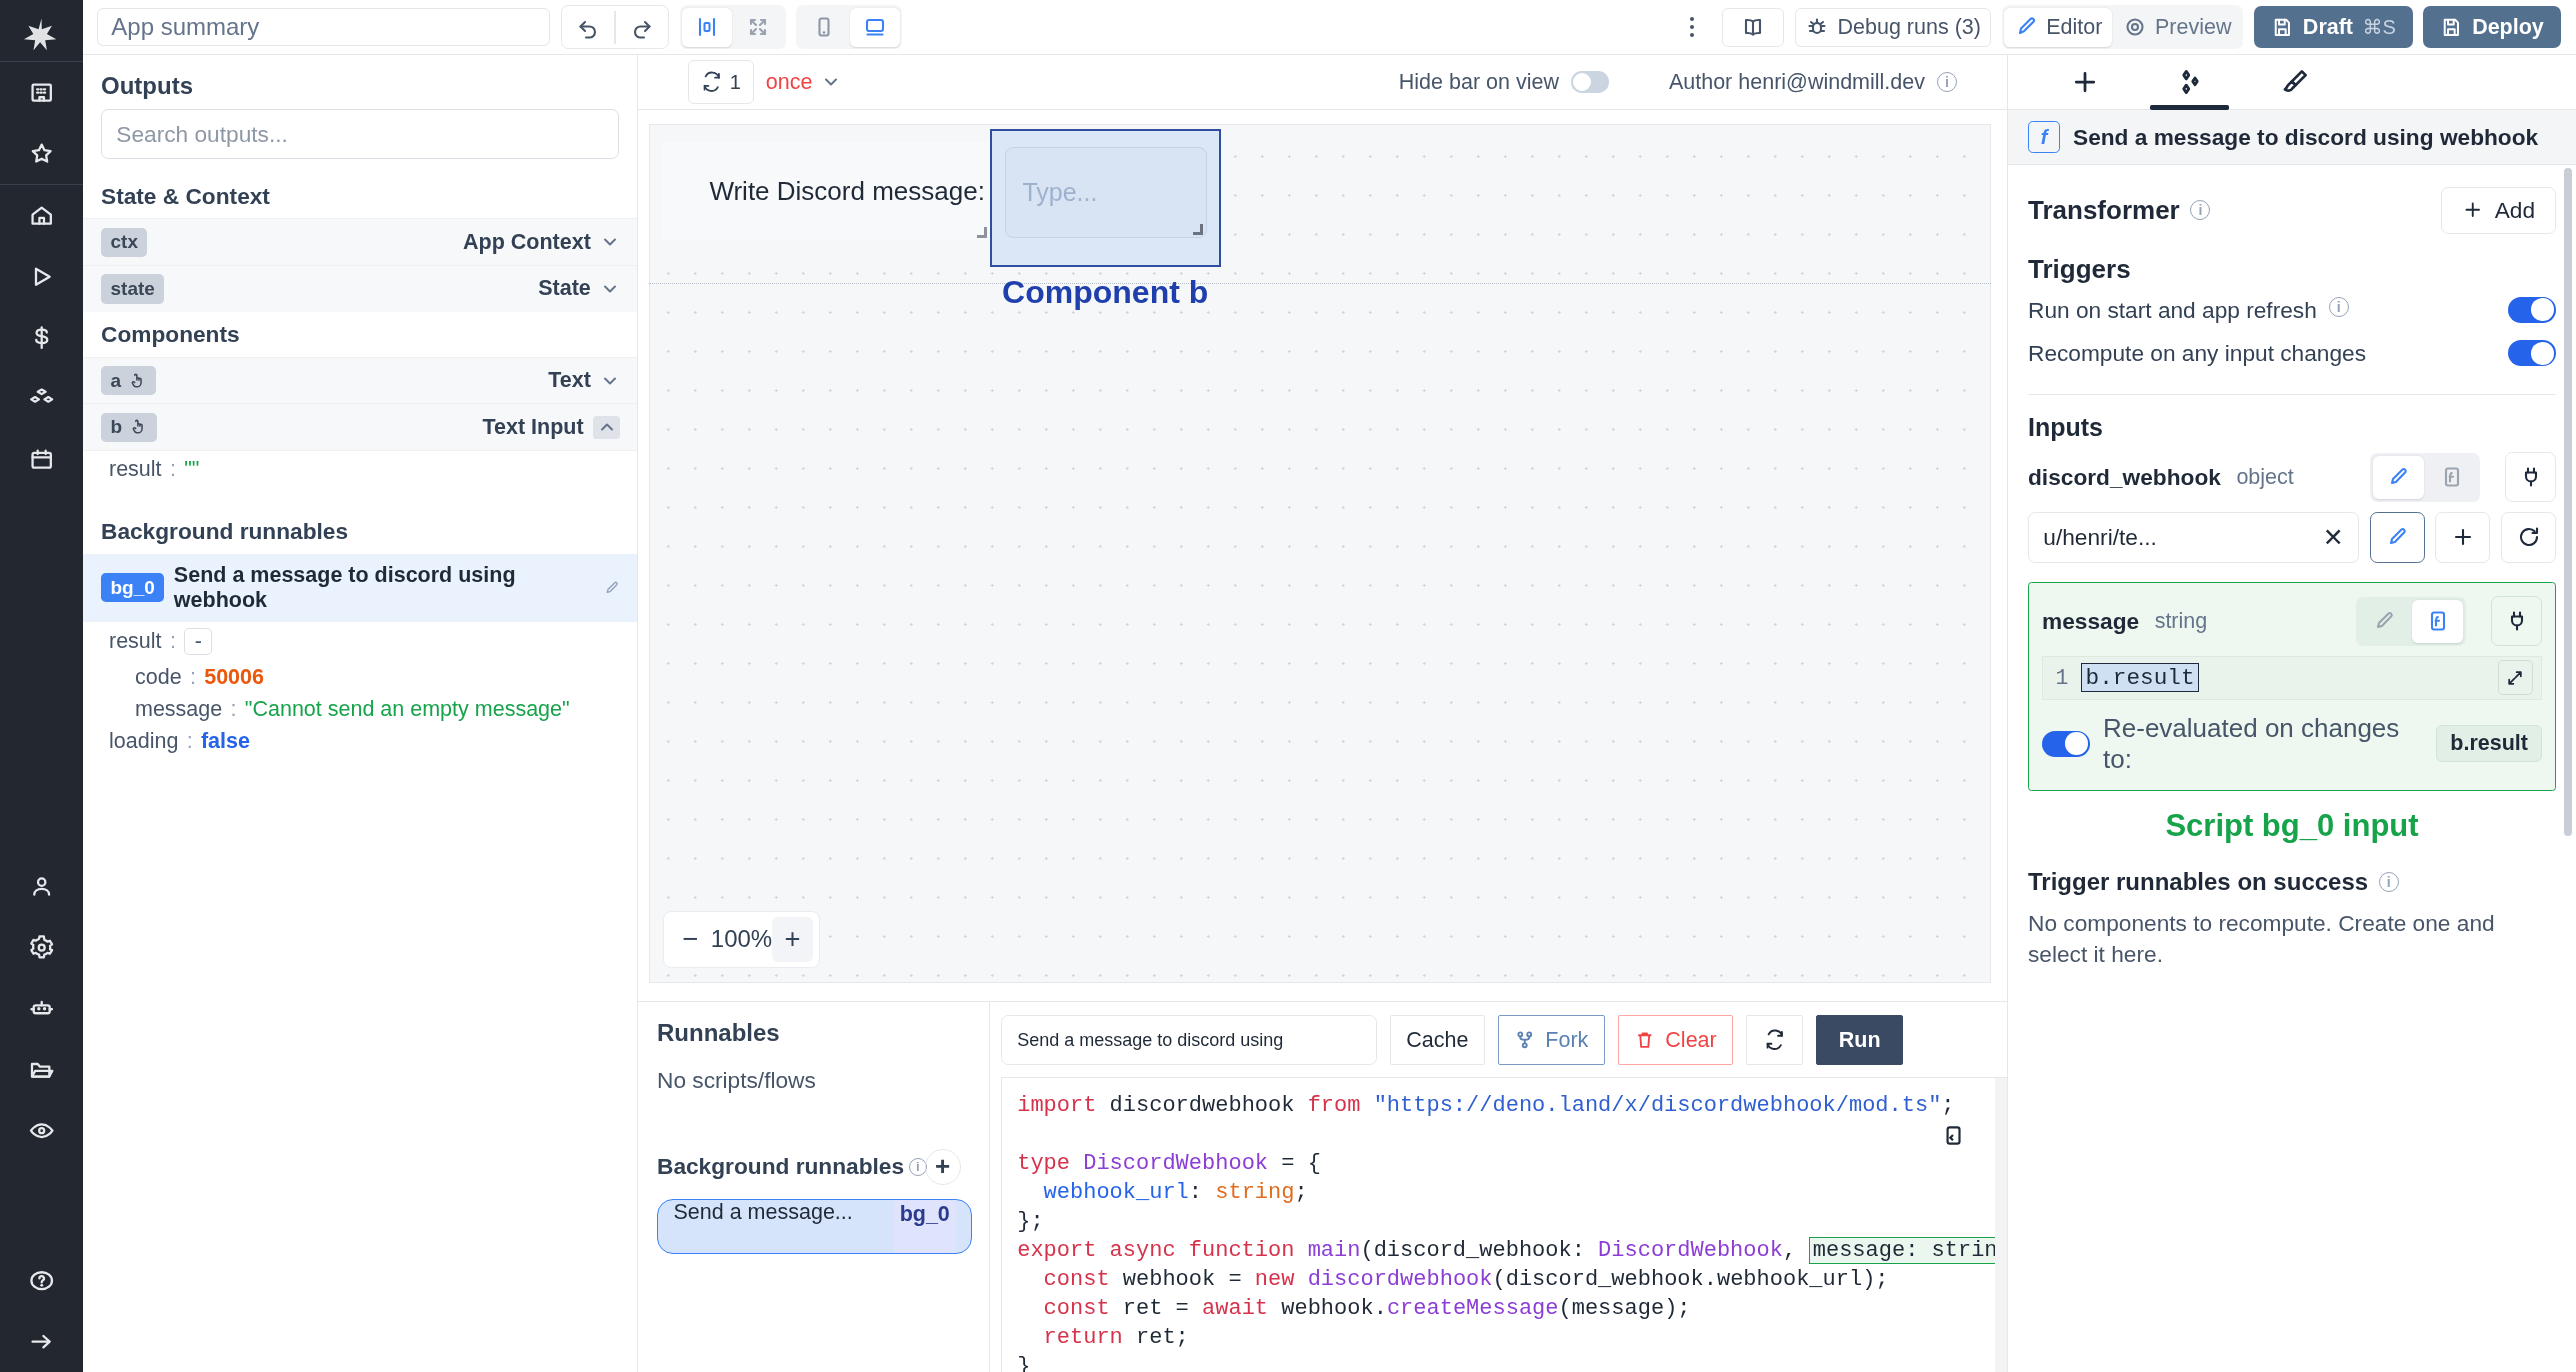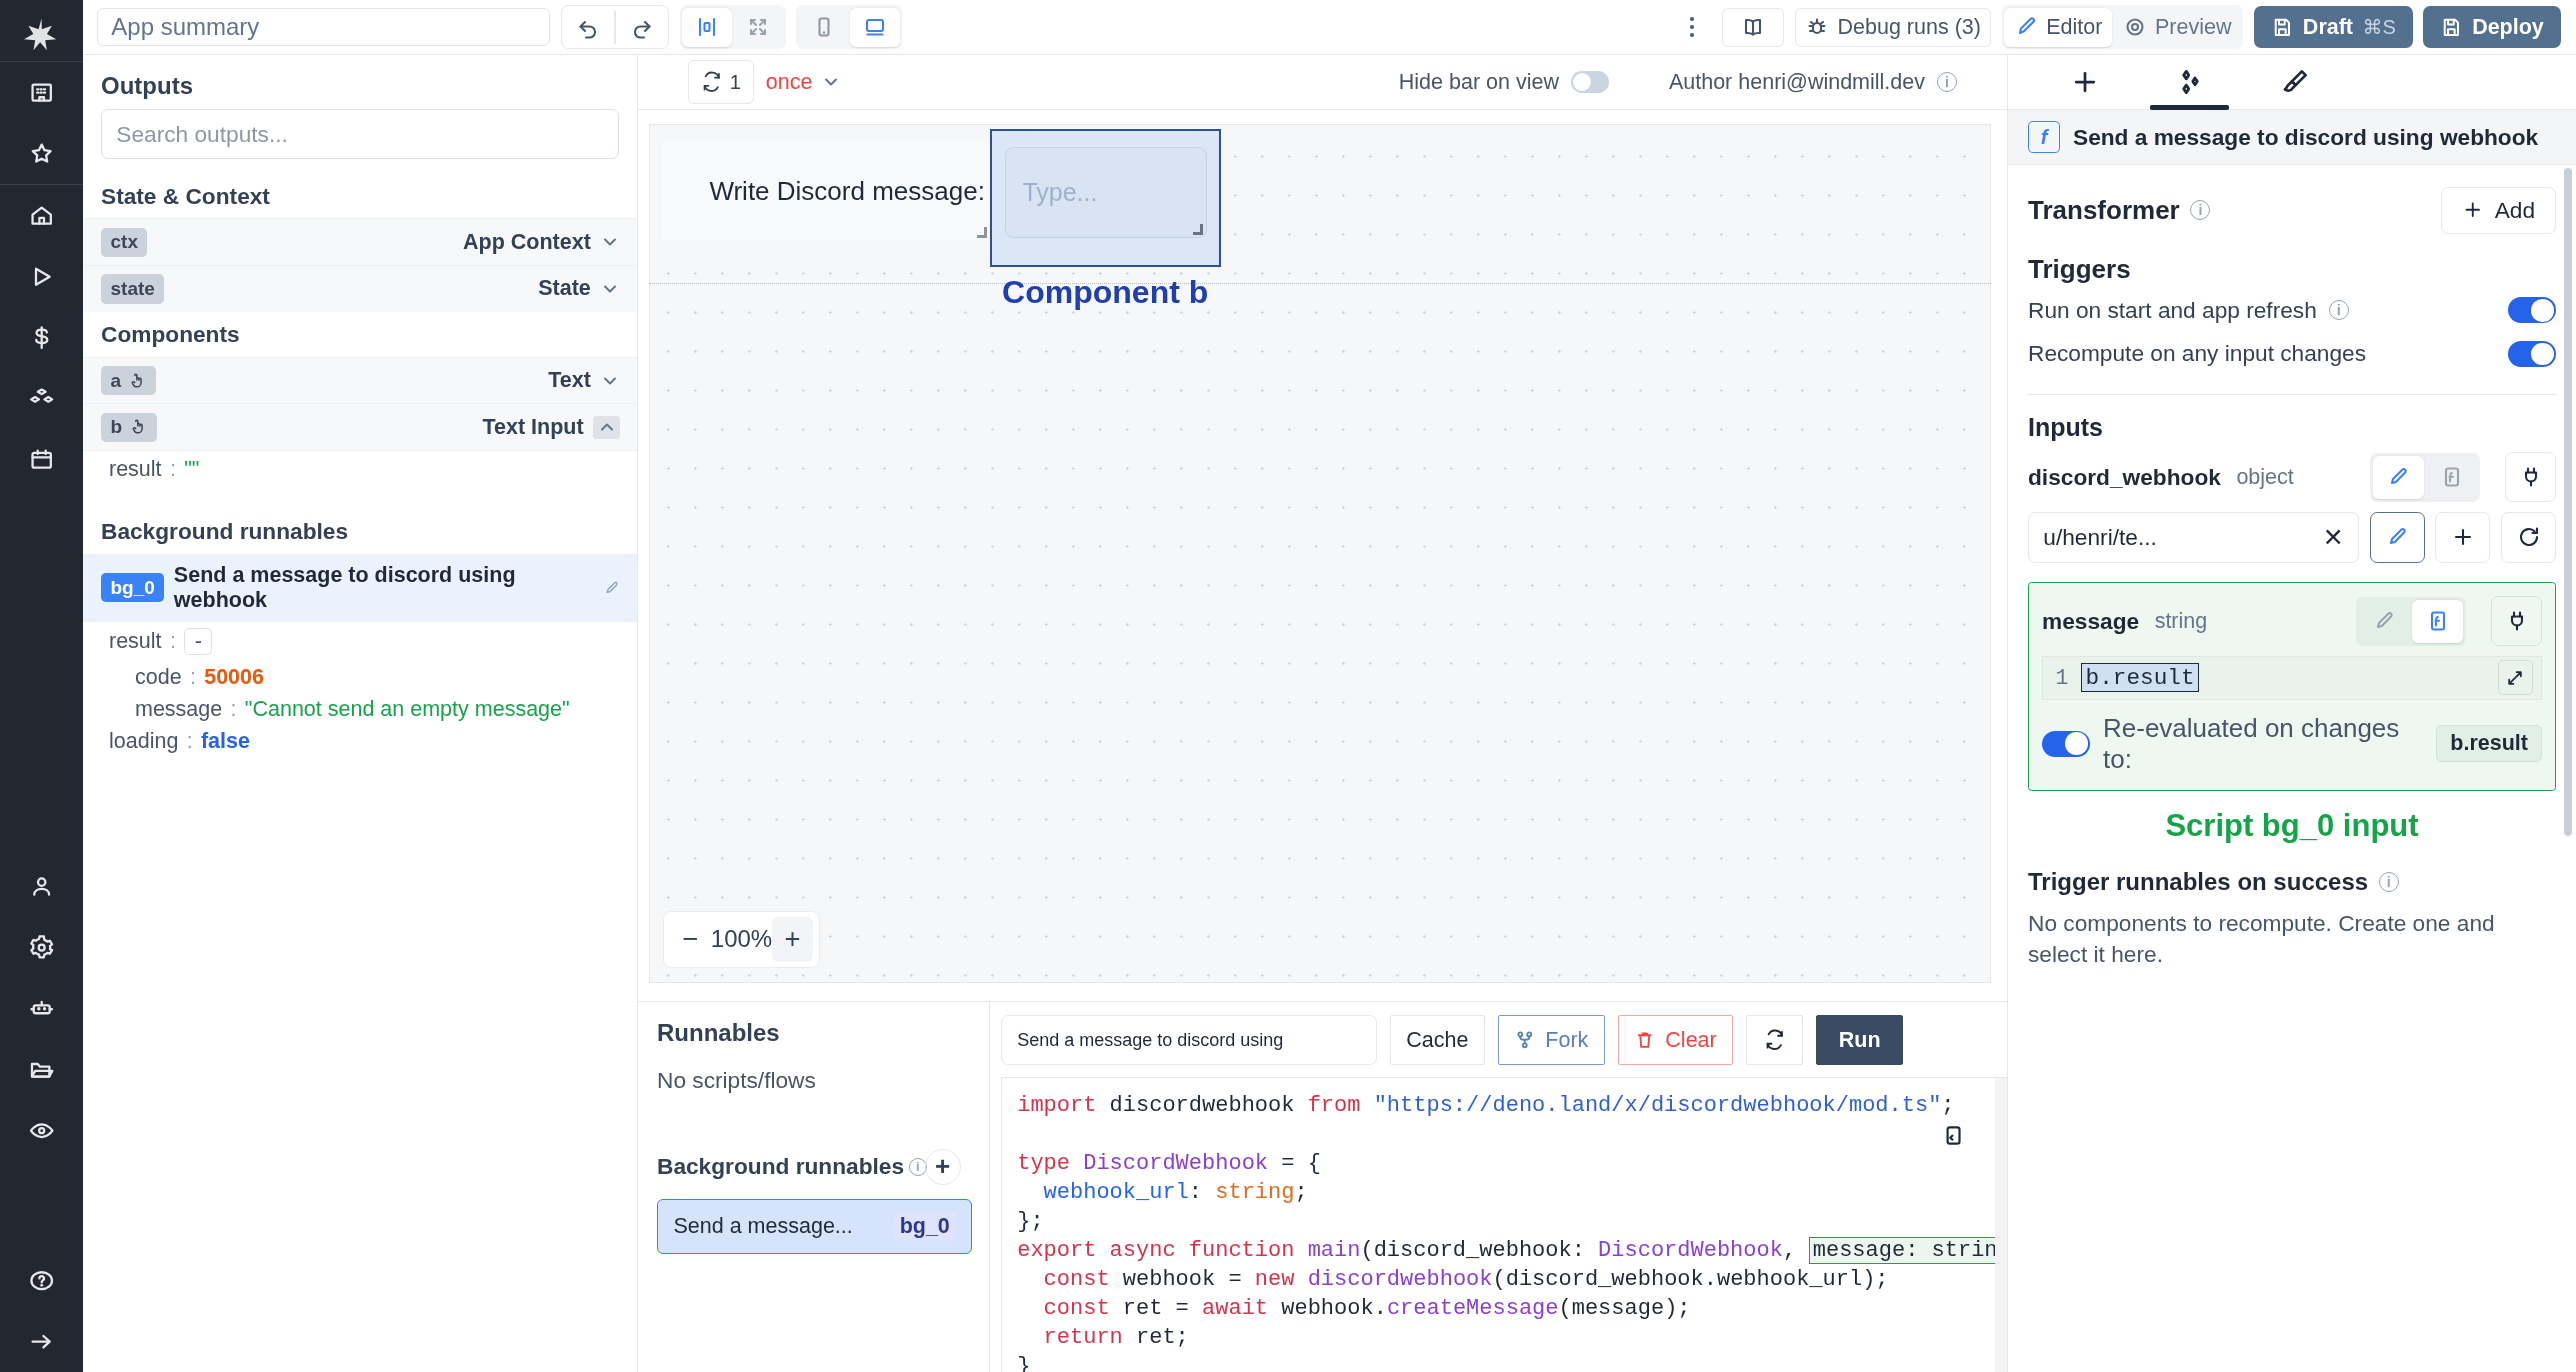--- a/index.html
+++ b/index.html
@@ -165,22 +165,22 @@
   .zoomctl .zv { font-size:24px; color:#334155; }
 
   
   .bottom { flex:0 0 371px; display:flex; border-top:1.2px solid #e5e7eb; min-height:0; background:#fff; }
   .runnables { width:352px; flex:0 0 352px; border-right:1.2px solid #e5e7eb; padding:16.7px 16.7px 0 19px; }
   .run-title { font-size:24px; font-weight:bold; color:#334155; margin-bottom:20px; }
   .run-empty { font-size:22.7px; color:#475569; margin-bottom:55px; }
   .run-sub { font-size:22.7px; font-weight:bold; color:#334155; display:flex; align-items:center; gap:4.8px; margin-bottom:14.3px; }
   .circ-plus { width:36px; height:36px; border-radius:50%; border:1.2px solid #e5e7eb; display:flex; align-items:center; justify-content:center; color:#334155; font-size:26px; cursor:pointer; margin-left:-7.2px; }
   .run-item {
-    background:#d6e4fb; border:1.8px solid #3b82f6; border-radius:6px; height:55px;
-    display:flex; align-items:center; padding:0 15.5px; gap:15.5px;
+    background:#d6e4fb; border:1.8px solid #3b82f6; border-radius:16px; height:55px;
+    display:flex; padding:0 15.5px; gap:15.5px;
   }
   .run-item .nm { font-size:21.5px; color:#1f2937; }
   .run-item .id { font-size:21.5px; color:#2b3a8f; font-weight:bold; margin-left:auto; background:#dfe3fb; padding:2.4px 6px; border-radius:3.6px;}
   .editor { flex:1 1 auto; display:flex; flex-direction:column; min-width:0; padding:13px 0 0 10.7px; }
   .ed-bar { display:flex; align-items:center; gap:13px; padding:0 15.5px 12px 0; }
   .ed-name { height:50px; border:1.2px solid #e5e7eb; border-radius:7.2px; display:flex; align-items:center; padding:0 15.5px; font-size:18px; color:#1f2937; width:376px; overflow:hidden; white-space:nowrap;}
   .ebtn { height:50px; border:1.2px solid #e5e7eb; border-radius:2px; display:flex; align-items:center; gap:9.5px; padding:0 15.5px; font-size:21.5px; color:#1f2937; cursor:pointer; background:#fff; }
   .ebtn svg { width:21.5px; height:21.5px; stroke:currentColor; fill:none; stroke-width:2.1; stroke-linecap:round; stroke-linejoin:round; }
   .ebtn.fork { border-color:#7b9ac4; color:#5a81b3; }
   .ebtn.clear { border-color:#fca5a5; color:#ef4444; }
@@ -210,21 +210,21 @@
   .rhead {
     height:55px; flex:0 0 55px; background:#f4f5f7; display:flex; align-items:center;
     gap:13px; padding:0 20px; border-bottom:1.2px solid #e5e7eb;
   }
   .fbadge { width:32px; height:32px; border:1.8px solid #3b82f6; border-radius:4.8px; display:flex; align-items:center; justify-content:center; color:#3b82f6; font-size:20px; font-style:italic; font-weight:bold; flex:0 0 32px;}
   .rhead .t { font-size:22.7px; font-weight:bold; color:#1f2937; }
   .rbody { flex:1 1 auto; overflow:hidden; padding:0 20px; }
   .sec-row { display:flex; align-items:center; padding:21.5px 0 6px; gap:10.7px; }
   .sec-title { font-size:26px; font-weight:bold; color:#1f2937; }
   .addbtn { margin-left:auto; height:47px; border:1.2px solid #e5e7eb; border-radius:7.2px; display:flex; align-items:center; gap:10.7px; padding:0 20px; font-size:22.7px; color:#1f2937; cursor:pointer; }
-  .trig-row { display:flex; align-items:center; gap:12px; padding:8.3px 0; }
+  .trig-row { display:flex; gap:12px; padding:8.3px 0; }
   .trig-row .lbl { font-size:22.7px; color:#334155; }
   .trig-row .toggle { margin-left:auto; }
   .hr { height:1.2px; background:#e5e7eb; margin:18px 0 0; }
   .in-title { font-size:25px; font-weight:bold; color:#1f2937; padding:18px 0 10.7px; }
   .in-head { display:flex; align-items:center; gap:15.5px; padding-bottom:9.5px;}
   .in-name { font-size:22.7px; font-weight:bold; color:#1f2937; }
   .in-type { font-size:21.5px; color:#64748b; }
   .segbox { margin-left:auto; display:flex; background:#eef0f3; border-radius:7.2px; padding:3px; gap:2.4px; }
   .segb { width:51px; height:43px; border-radius:6px; display:flex; align-items:center; justify-content:center; cursor:pointer; }
   .segb.sel { background:#fff; box-shadow:0 0.6px 1.8px rgba(0,0,0,.12); }

